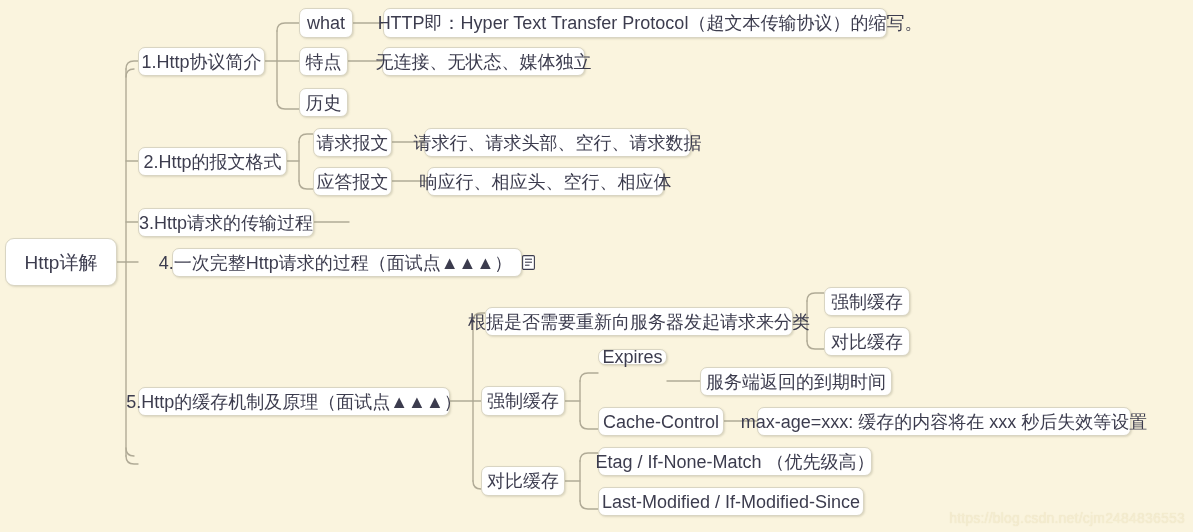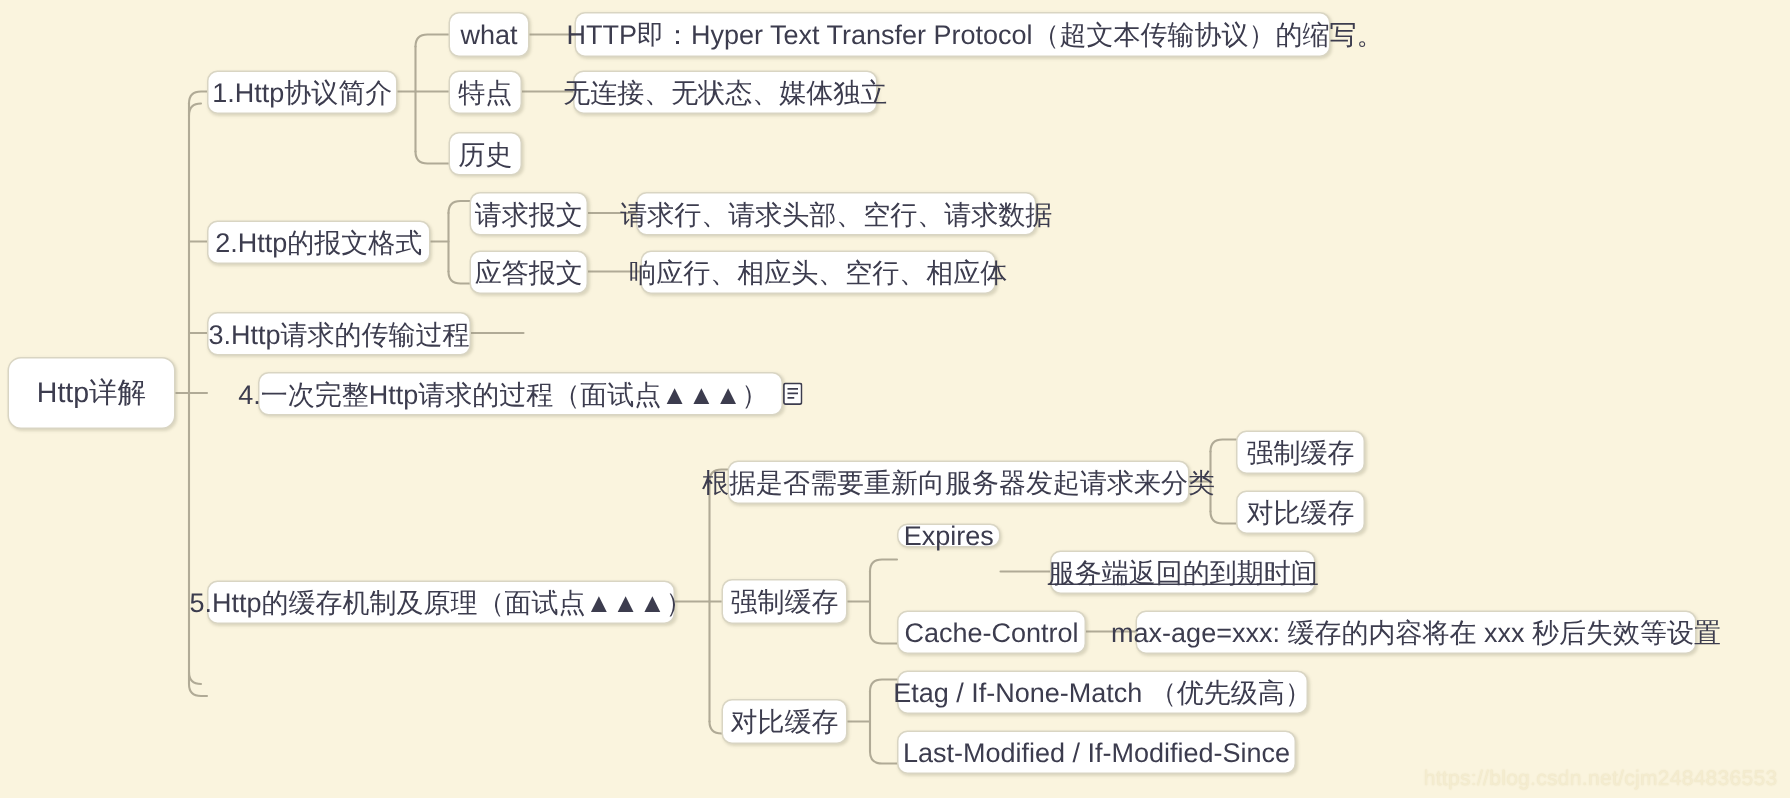--- a/index.html
+++ b/index.html
@@ -223,21 +223,21 @@
   </div>
 
   <div class="node" style="left:481px; top:386px; width:84px; height:30px;">
     <span class="label">强制缓存</span>
   </div>
 
   <div class="node" style="left:598px; top:349px; width:69px; height:16px;text-align:right;">
     <span class="label">Expires</span>
   </div>
 
-  <div class="node" style="left:700px; top:367px; width:177px; height:29px;text-decoration:underline;">
+  <div class="node" style="left:700px; top:367px; width:192px; height:29px;">
     <span class="label">服务端返回的到期时间</span>
   </div>
 
   <div class="node" style="left:598px; top:407px; width:126px; height:29px;">
     <span class="label">Cache-Control</span>
   </div>
 
   <div class="node" style="left:757px; top:407px; width:374px; height:29px;">
     <span class="label">max-age=xxx: 缓存的内容将在 xxx 秒后失效等设置</span>
   </div>

